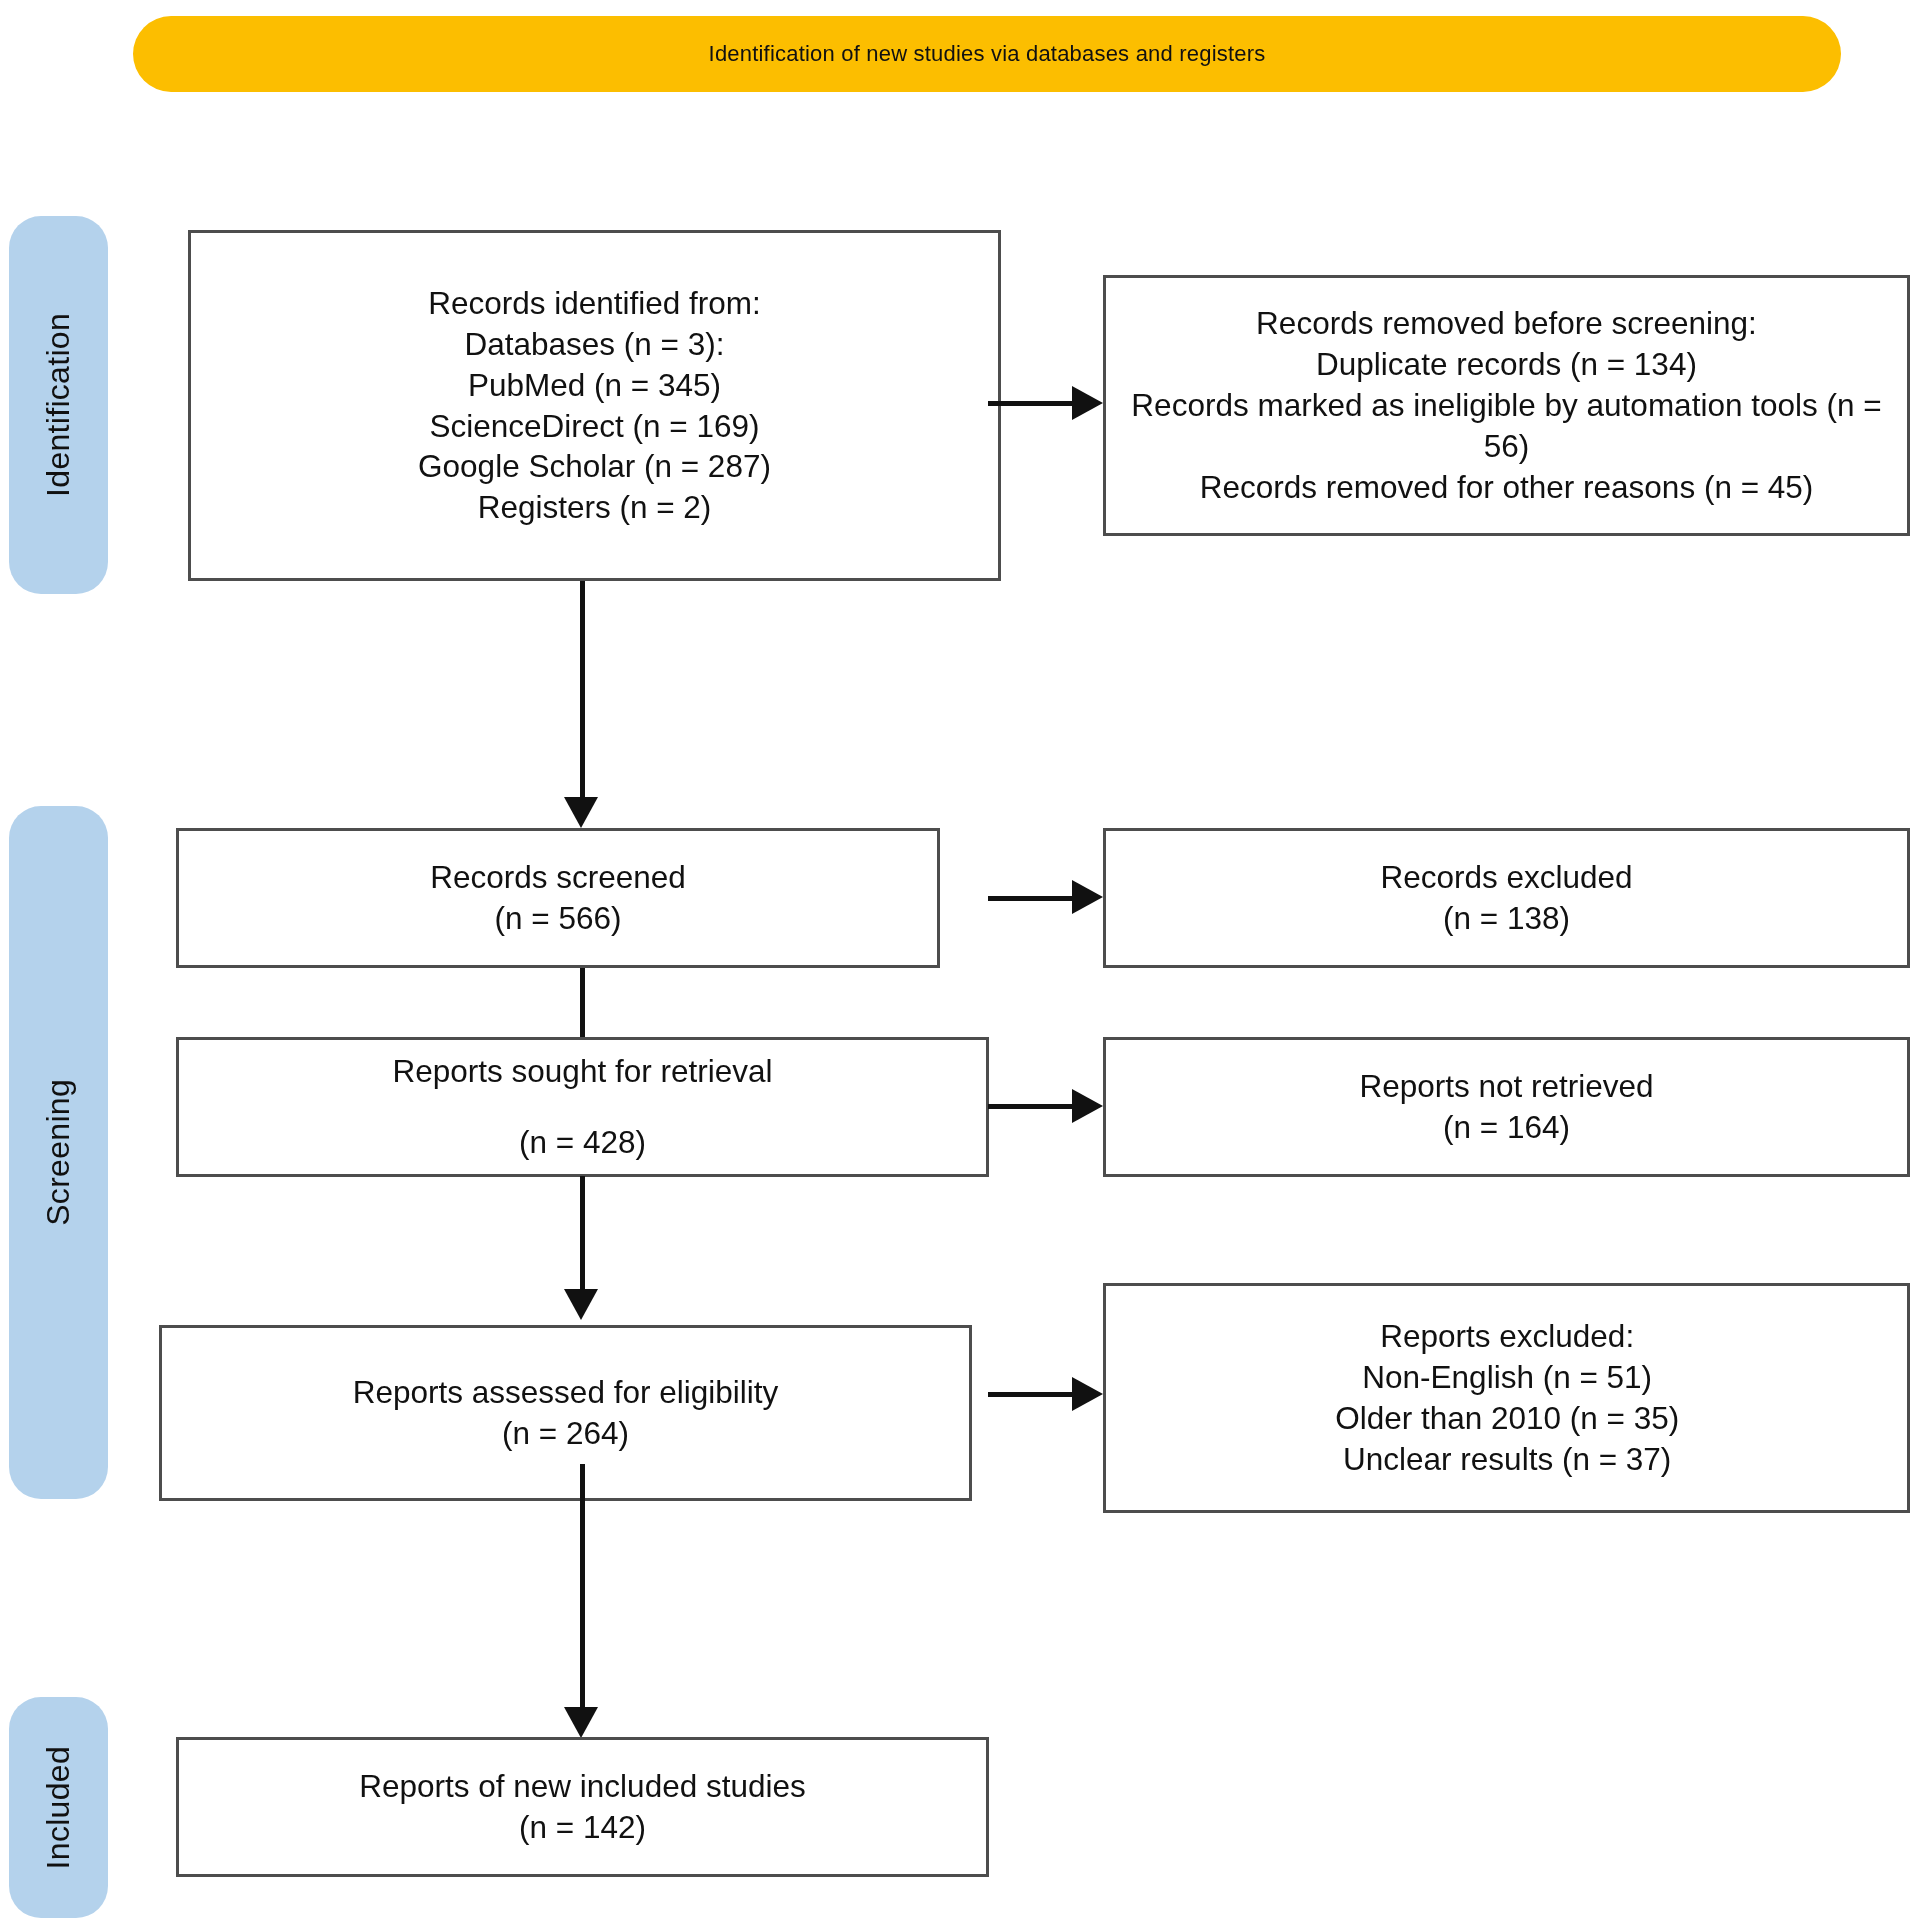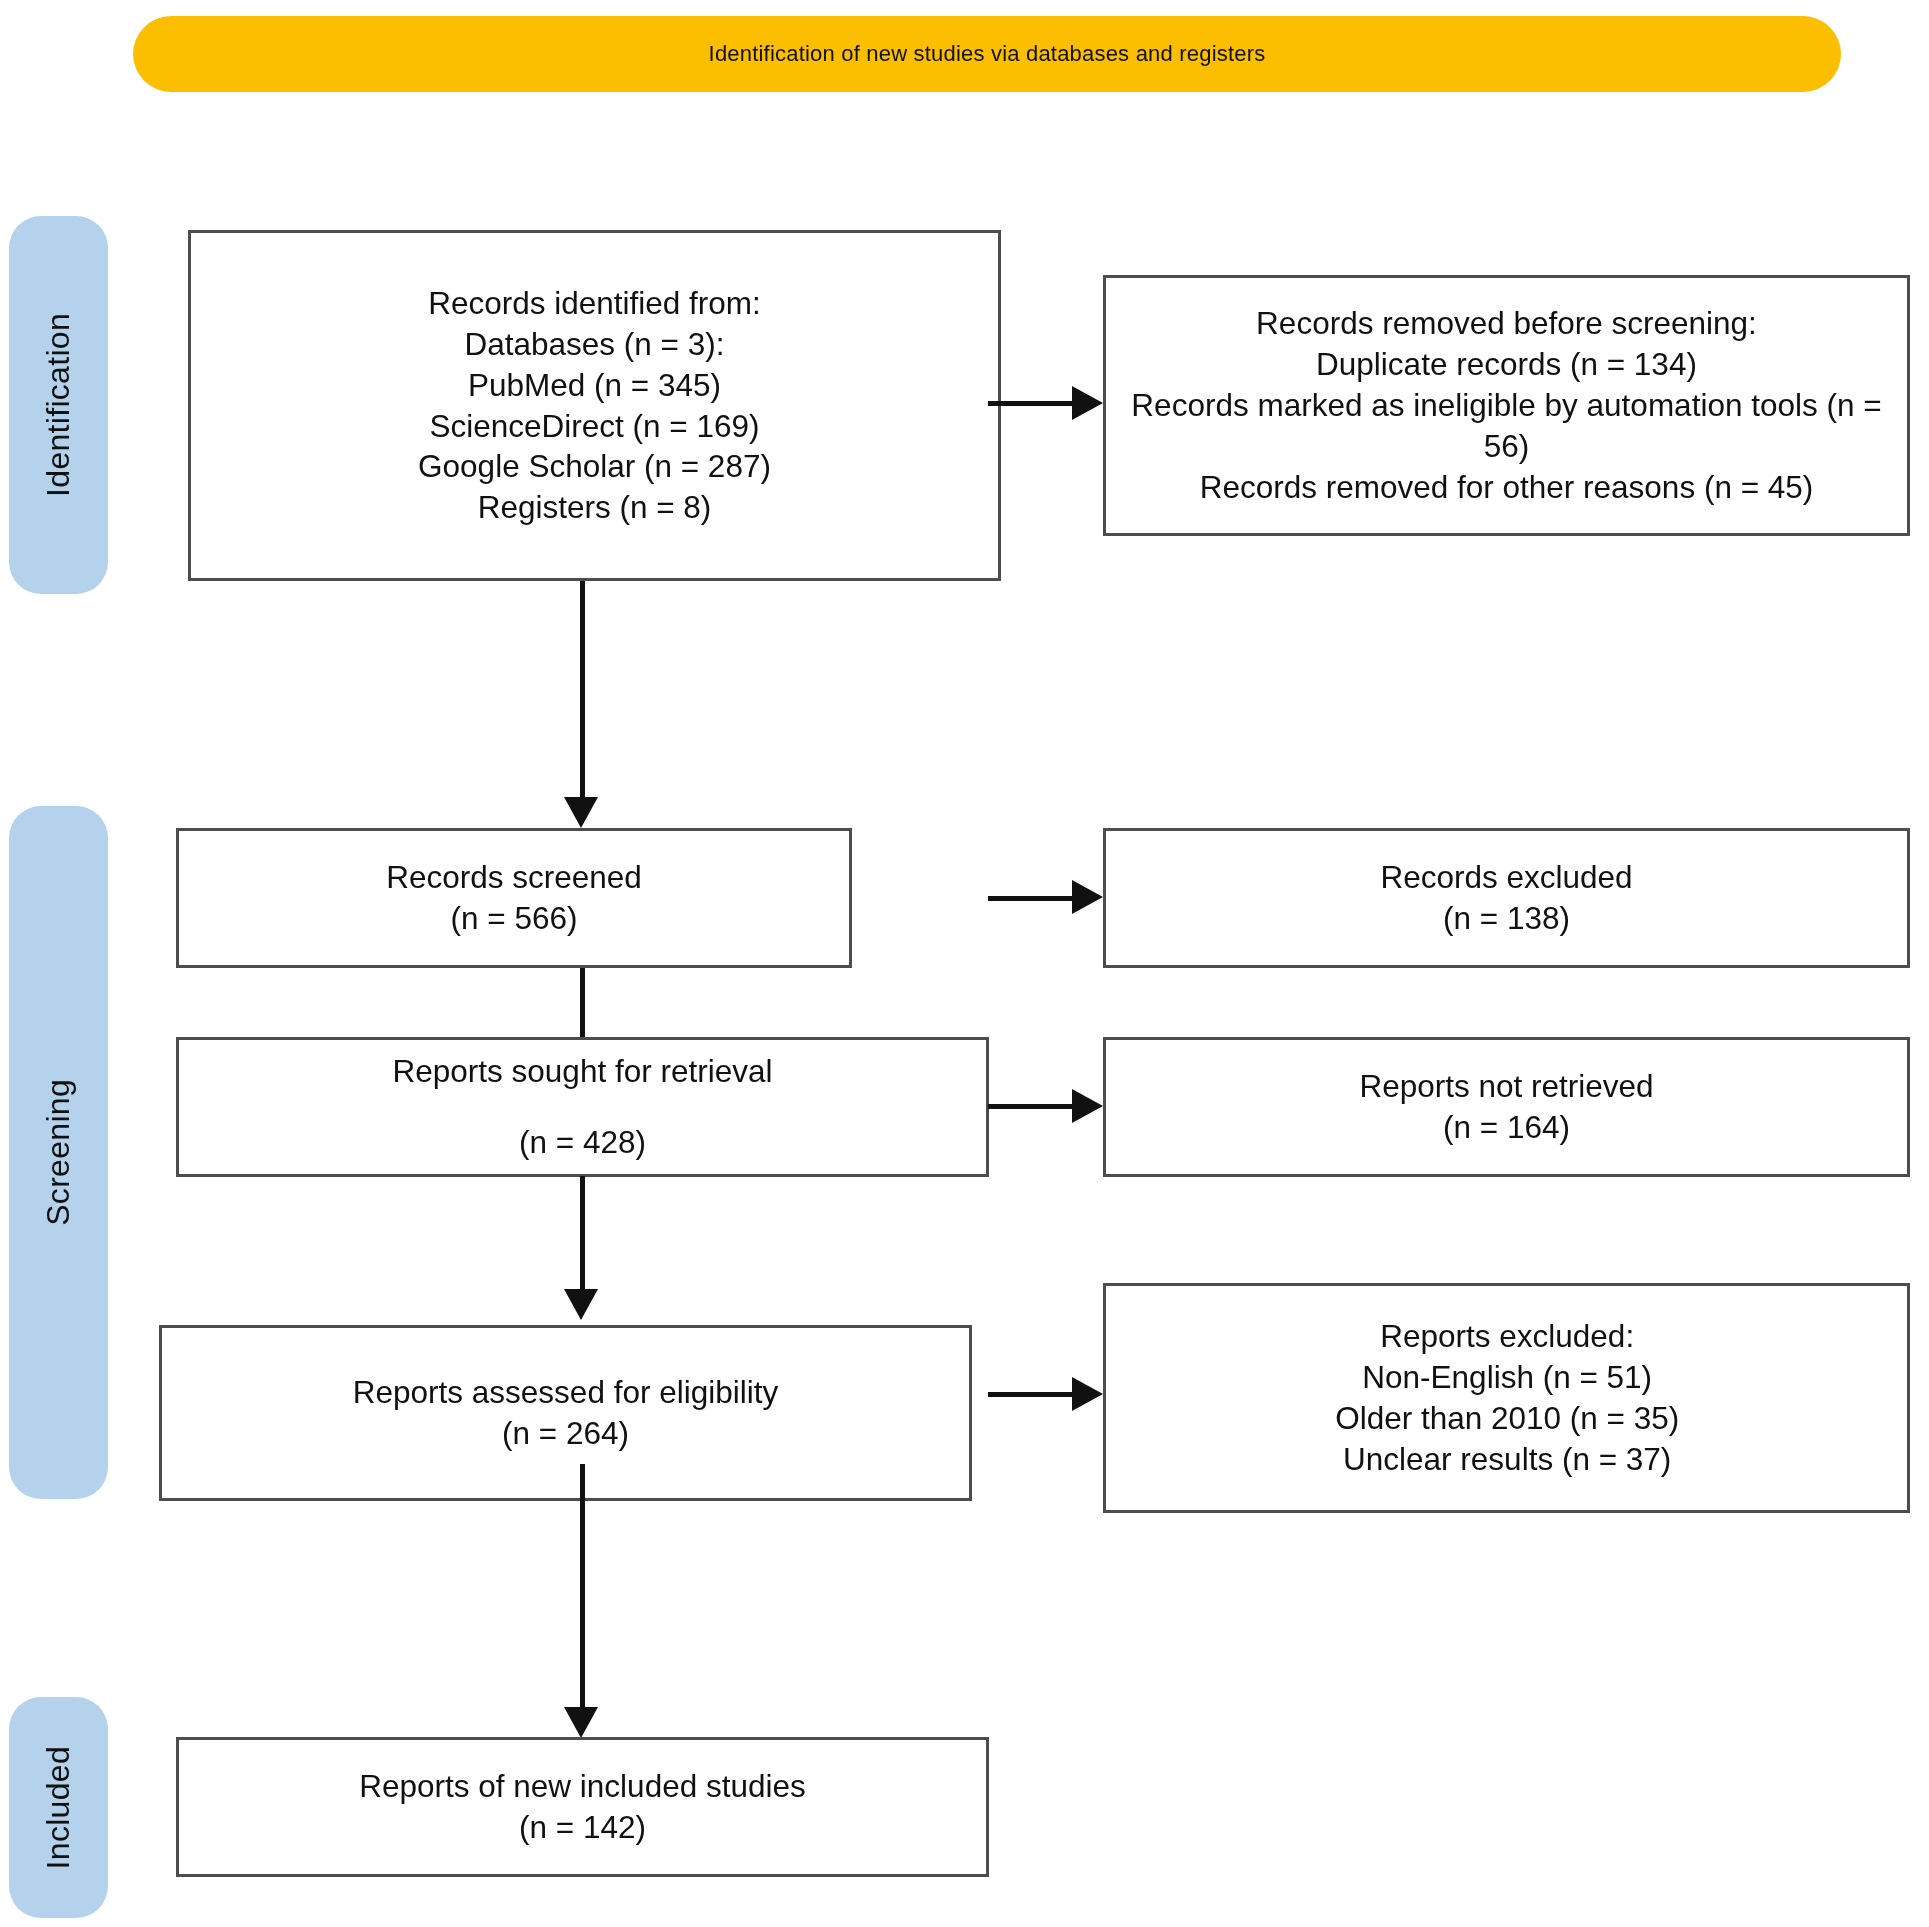--- a/index.html
+++ b/index.html
@@ -126,37 +126,37 @@
   <div class="stage" style="left:9px; top:1697px; width:99px; height:221px;">
     <div class="stage-label">Included</div>
   </div>
 
   <div class="box" style="left:188px; top:230px; width:813px; height:351px;">
     <div class="box-line">Records identified from:</div>
     <div class="box-line">Databases (n = 3):</div>
     <div class="box-line">PubMed (n = 345)</div>
     <div class="box-line">ScienceDirect (n = 169)</div>
     <div class="box-line">Google Scholar (n = 287)</div>
-    <div class="box-line">Registers (n = 8)</div>
+    <div class="box-line">Registers (n = 2)</div>
   </div>
 
   <div class="box" style="left:1103px; top:275px; width:807px; height:261px;">
     <div class="box-line">Records removed before screening:</div>
     <div class="box-line">Duplicate records (n = 134)</div>
     <div class="box-line wrap">Records marked as ineligible by automation tools (n = 56)</div>
     <div class="box-line">Records removed for other reasons (n = 45)</div>
   </div>
 
   <div class="hline" style="left:988px; top:401px; width:84px;"></div>
   <div class="arrow-right" style="left:1072px; top:386px;"></div>
 
   <div class="vline" style="left:580px; top:581px; height:216px;"></div>
   <div class="arrow-down" style="left:564px; top:797px;"></div>
 
-  <div class="box" style="left:176px; top:828px; width:676px; height:140px;">
+  <div class="box" style="left:176px; top:828px; width:764px; height:140px;">
     <div class="box-line">Records screened</div>
     <div class="box-line">(n = 566)</div>
   </div>
 
   <div class="box" style="left:1103px; top:828px; width:807px; height:140px;">
     <div class="box-line">Records excluded</div>
     <div class="box-line">(n = 138)</div>
   </div>
 
   <div class="hline" style="left:988px; top:896px; width:84px;"></div>

